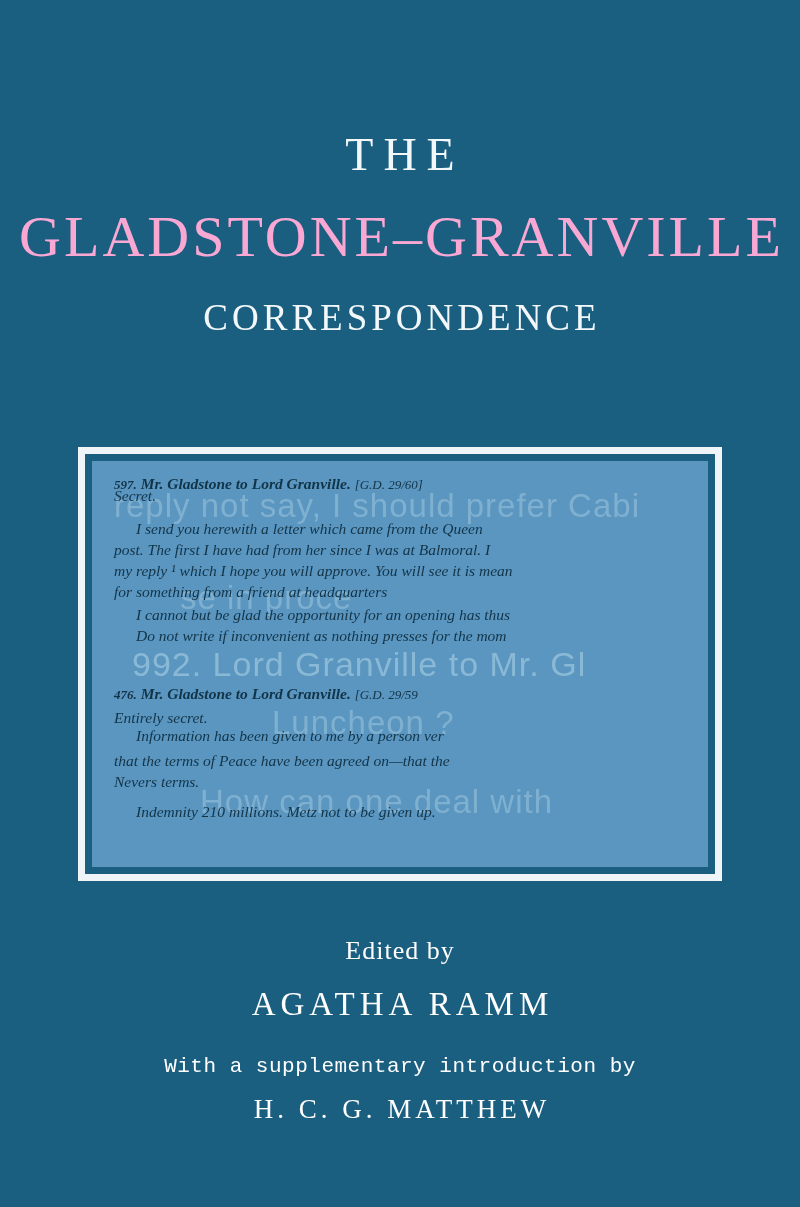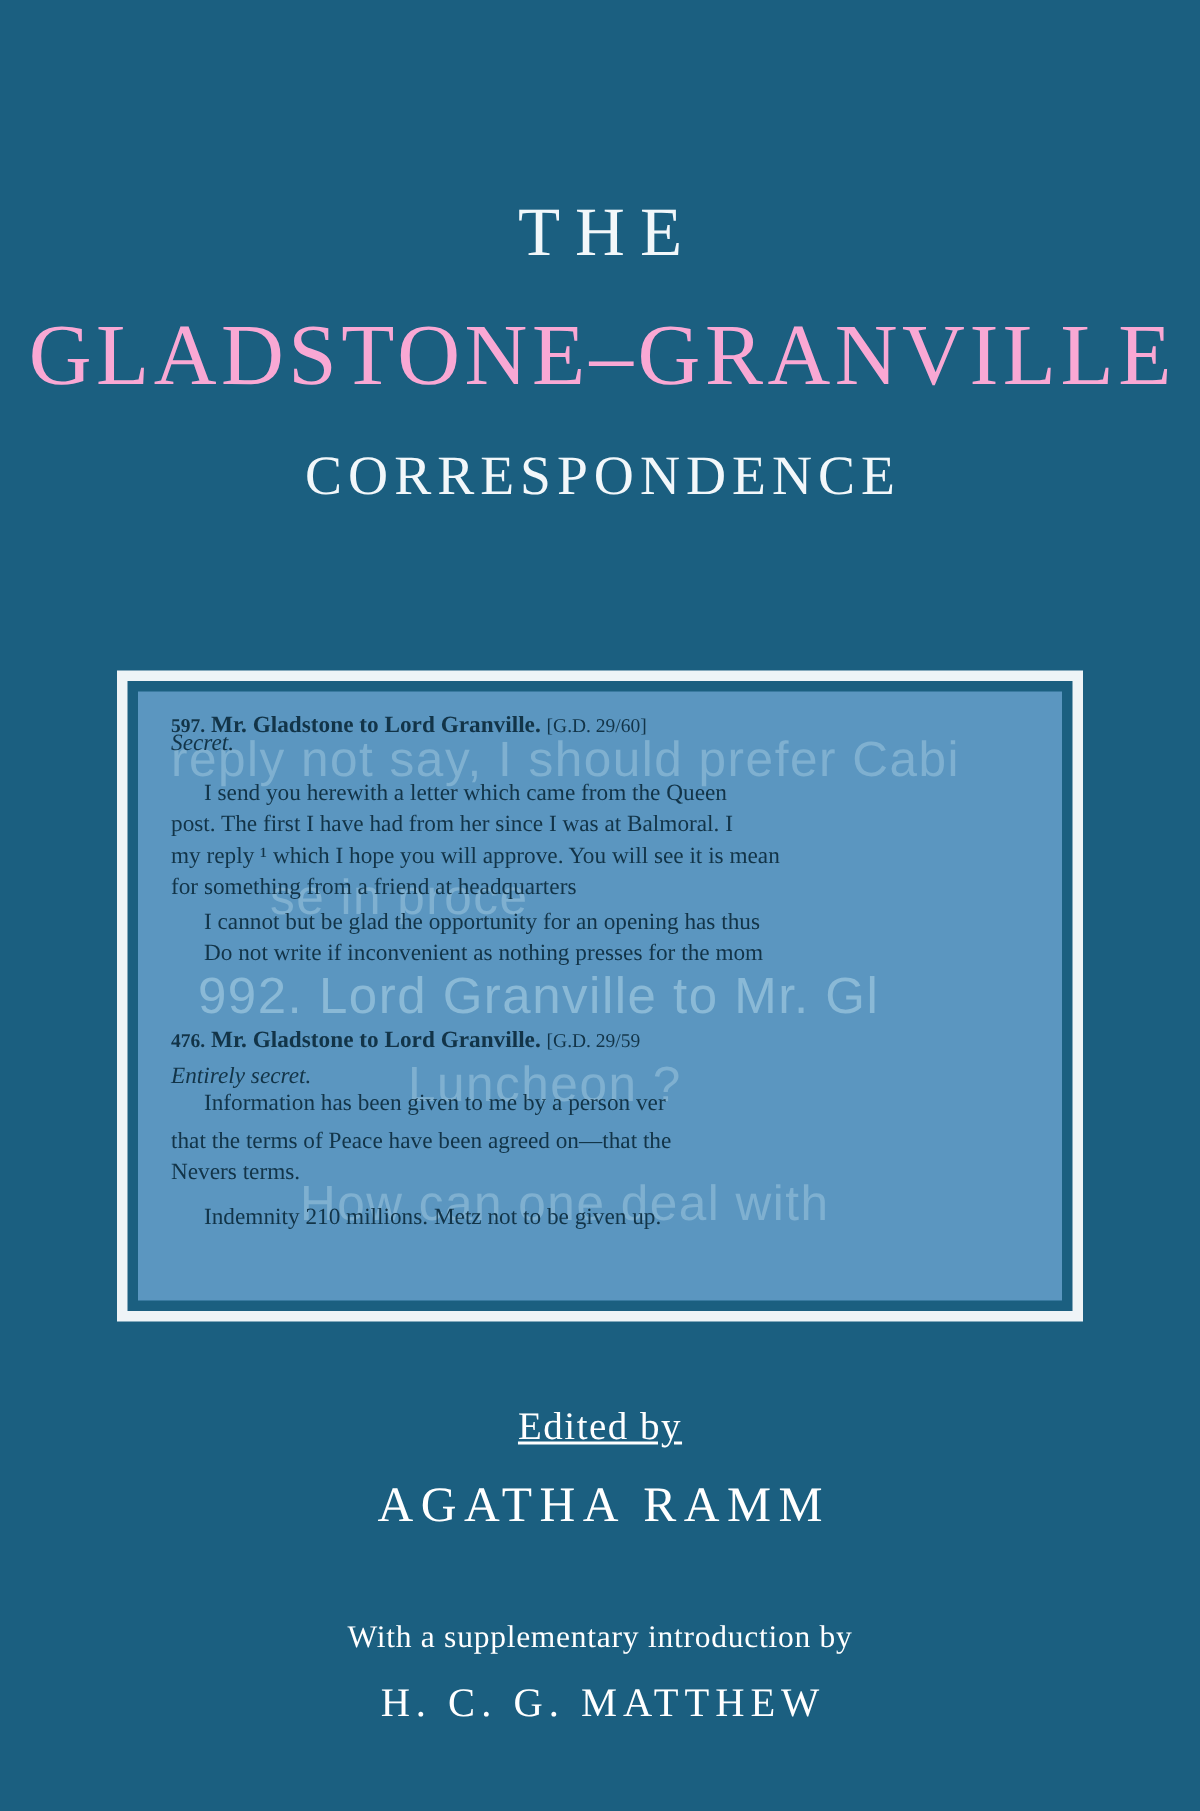--- a/index.html
+++ b/index.html
@@ -108,49 +108,50 @@
     width: 100%;
     height: 100%;
     color: #123448;
     font-family: "Liberation Serif", serif;
     font-size: 15.5px;
     line-height: 21px;
   }
   .fax .ln {
     position: absolute;
     white-space: nowrap;
+    font-style: italic;
   }
   .fax .b { font-weight: bold; }
   .fax .i { font-style: italic; }
   .fax .sm { font-size: 13px; }
 
   
   .credits {
     position: absolute;
     left: 0;
     top: 936px;
     width: 800px;
     text-align: center;
     color: #ffffff;
   }
   .edited-by {
     font-size: 26px;
     letter-spacing: 1px;
-    text-decoration: underline;
   }
   .editor-name {
     margin-top: 20px;
     font-size: 33px;
     letter-spacing: 5px;
     text-indent: 5px;
   }
   .supp-intro {
-    margin-top: 56px;
+    margin-top: 32px;
     font-size: 21px;
     letter-spacing: 0.5px;
+    font-family: Liberation Mono, monospace;
   }
   .intro-author {
     margin-top: 16px;
     font-size: 27px;
     letter-spacing: 4px;
     text-indent: 4px;
   }
 </style>
 </head>
 <body>

